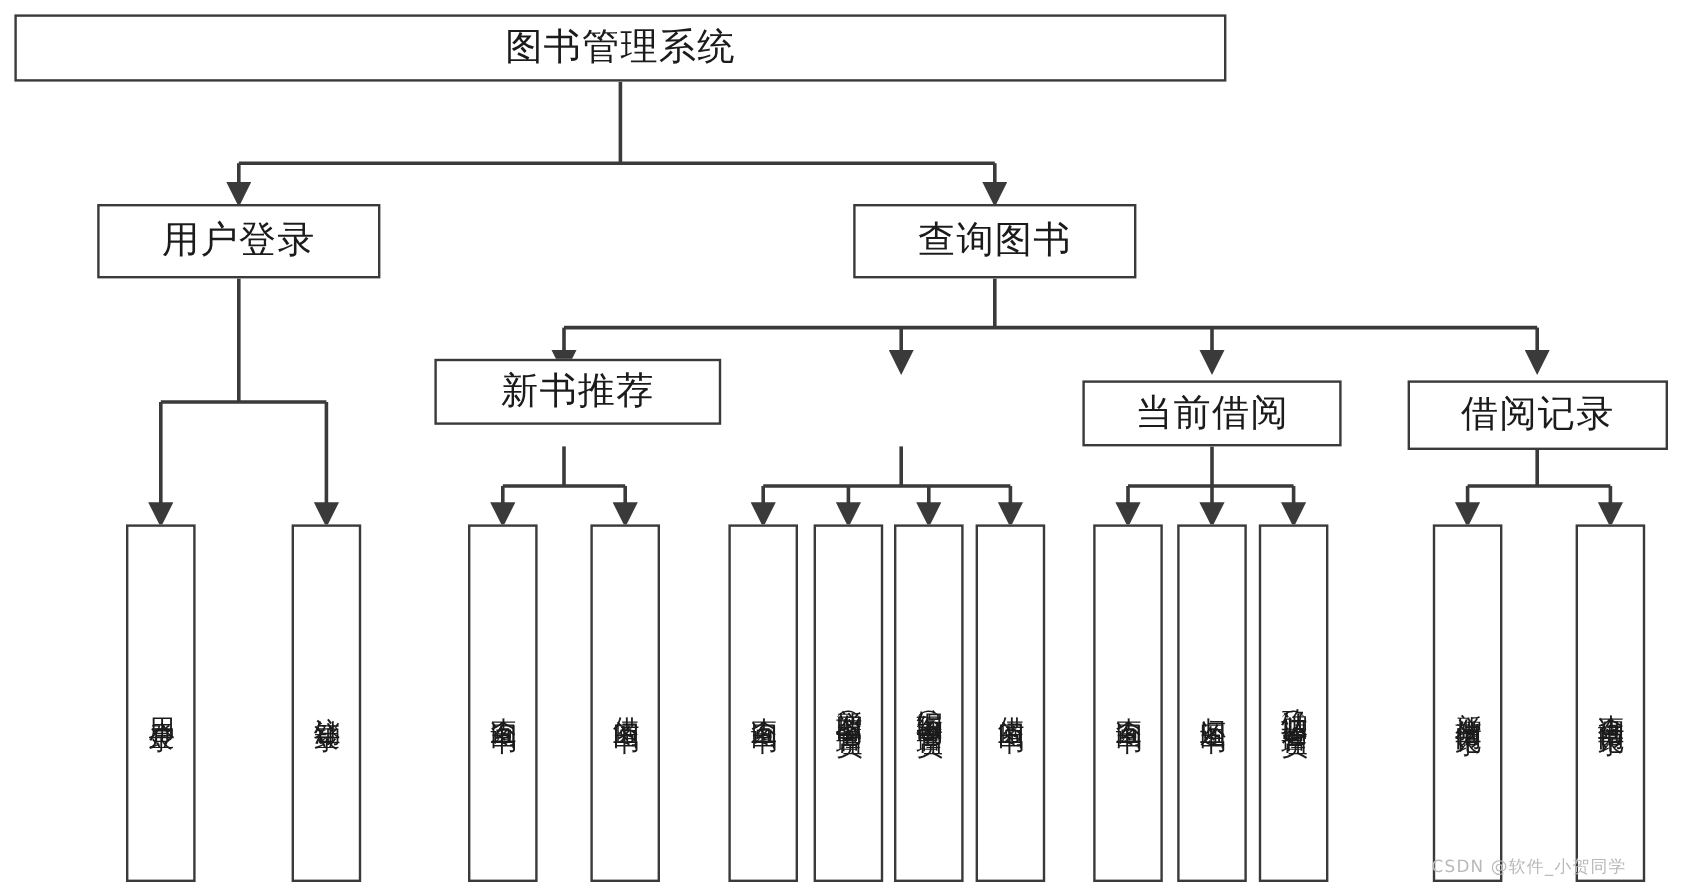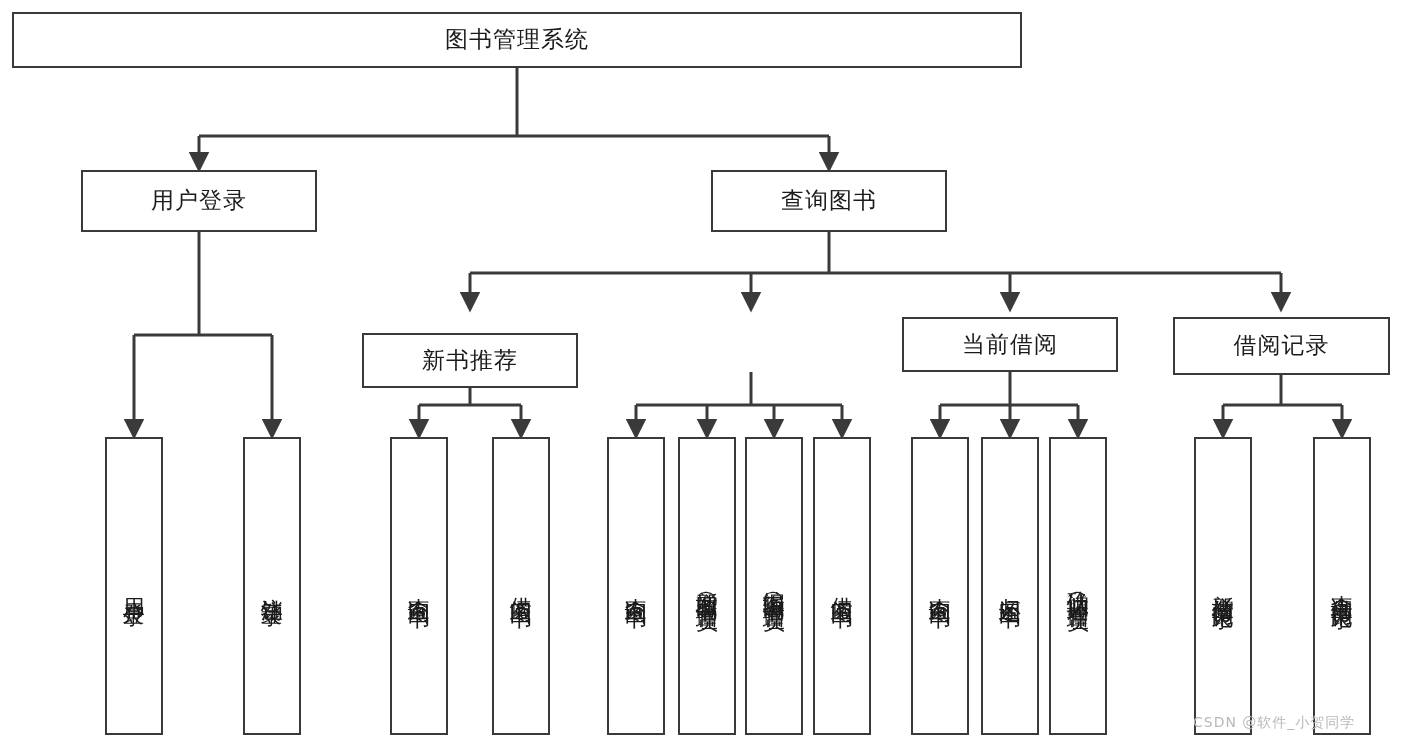--- a/index.html
+++ b/index.html
@@ -31,21 +31,21 @@
     box-sizing: border-box;
     background: #ffffff;
     border: 2px solid #3a3a3a;
     display: flex;
     align-items: center;
     justify-content: center;
     text-align: center;
     color: #1b1b1b;
   }
   .node.horiz {
-    font-size: 23px;
+    font-size: 31px;
     line-height: 1.2;
     letter-spacing: 1px;
   }
   .node.vert {
     writing-mode: vertical-rl;
     text-orientation: upright;
     font-size: 22px;
     line-height: 1.25;
     letter-spacing: 3px;
     padding: 6px 0;
@@ -121,21 +121,21 @@
       <path d="M 1342 405 L 1342 429" marker-end="url(#arrow)"></path>
 
     </g>
   </svg>
 
   <div class="node horiz" style="left:12px; top:12px; width:1010px; height:56px;">图书管理系统</div>
 
   <div class="node horiz" style="left:81px; top:170px; width:236px; height:62px;">用户登录</div>
   <div class="node horiz" style="left:711px; top:170px; width:236px; height:62px;">查询图书</div>
 
-  <div class="node horiz" style="left:362px; top:333px; width:216px; height:55px;">新书推荐</div>
+  <div class="node horiz" style="left:362px; top:299px; width:239px; height:55px;">新书推荐</div>
   <div class="node horiz" style="left:902px; top:317px; width:216px; height:55px;">当前借阅</div>
   <div class="node horiz" style="left:1173px; top:317px; width:217px; height:58px;">借阅记录</div>
 
   <div class="node vert" style="left:105px; top:437px; width:58px; height:298px;">
     <span class="vtext">用户登录</span>
   </div>
   <div class="node vert" style="left:243px; top:437px; width:58px; height:298px;">
     <span class="vtext">注销登录</span>
   </div>
 

